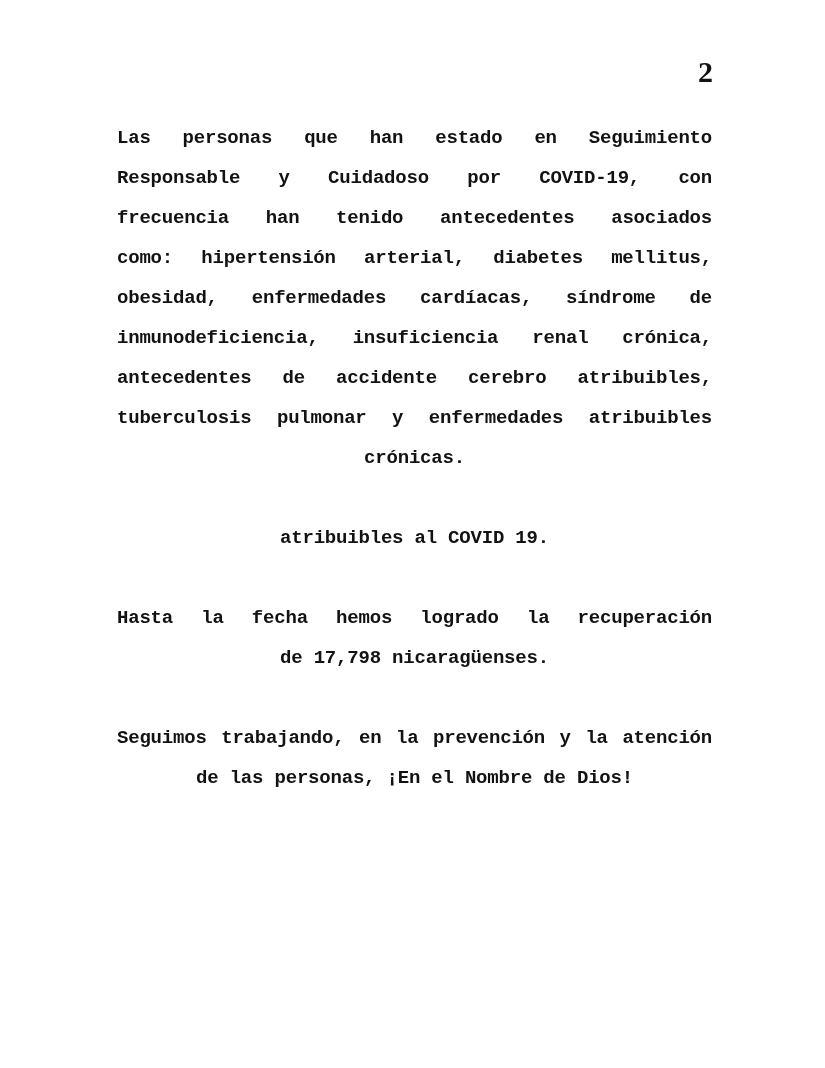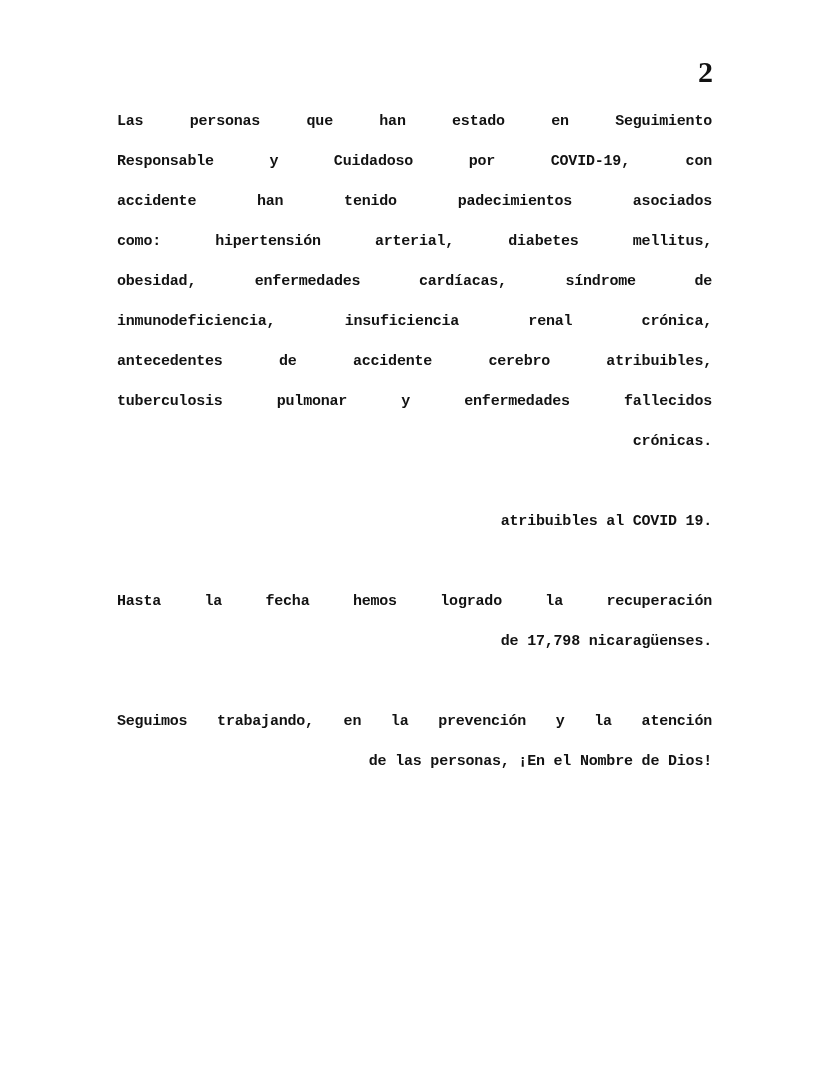--- a/index.html
+++ b/index.html
@@ -23,62 +23,62 @@
     right: 112px;
     font-family: "Liberation Serif", "DejaVu Serif", serif;
     font-weight: 700;
     font-size: 30px;
     line-height: 1;
     color: #121212;
   }
   .content {
     position: absolute;
     left: 117px;
-    top: 102px;
+    top: 118px;
     width: 595px;
-    font-size: 15px;
+    font-size: 19px;
     line-height: 40px;
     letter-spacing: -0.2px;
   }
   .para {
     margin: 0 0 40px 0;
     padding: 0;
   }
   .ln {
     display: block;
     white-space: nowrap;
   }
   .ln.j {
     white-space: normal;
     text-align: justify;
     text-align-last: justify;
     -moz-text-align-last: justify;
   }
   .ln.last {
-    text-align: right;
+    text-align: center;
   }
 </style>
 </head>
 <body>
 
 <div class="page">
 
   <div class="page-number">2</div>
 
   <div class="content">
 
     <div class="para">
       <div class="ln j">Las personas que han estado en Seguimiento</div>
       <div class="ln j">Responsable y Cuidadoso por COVID-19, con</div>
-      <div class="ln j">accidente han tenido padecimientos asociados</div>
+      <div class="ln j">frecuencia han tenido antecedentes asociados</div>
       <div class="ln j">como: hipertensión arterial, diabetes mellitus,</div>
       <div class="ln j">obesidad, enfermedades cardíacas, síndrome de</div>
       <div class="ln j">inmunodeficiencia, insuficiencia renal crónica,</div>
       <div class="ln j">antecedentes de accidente cerebro atribuibles,</div>
-      <div class="ln j">tuberculosis pulmonar y enfermedades fallecidos</div>
+      <div class="ln j">tuberculosis pulmonar y enfermedades atribuibles</div>
       <div class="ln last">crónicas.</div>
     </div>
 
     <div class="para">
       <div class="ln last">atribuibles al COVID 19.</div>
     </div>
 
     <div class="para">
       <div class="ln j">Hasta la fecha hemos logrado la recuperación</div>
       <div class="ln last">de 17,798 nicaragüenses.</div>

